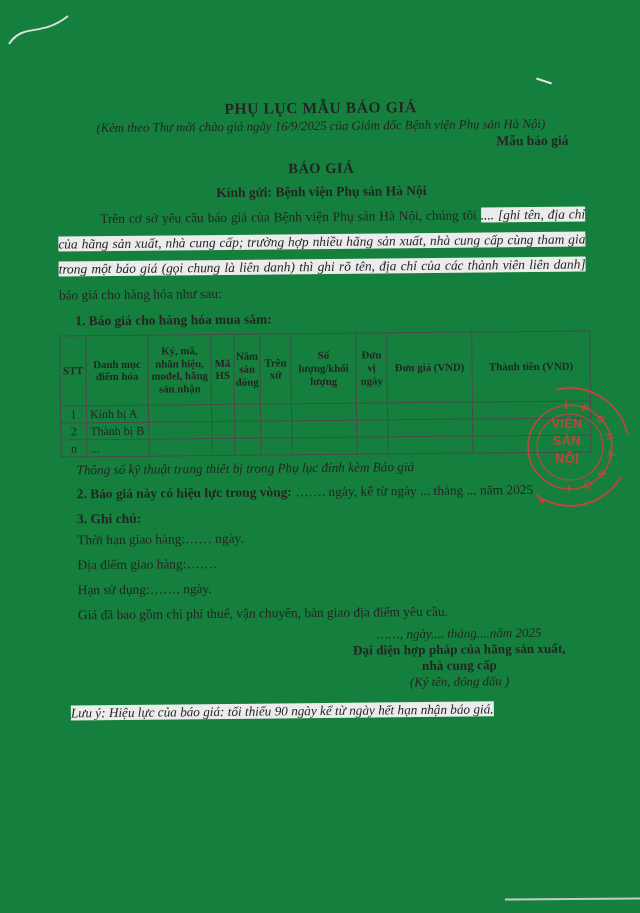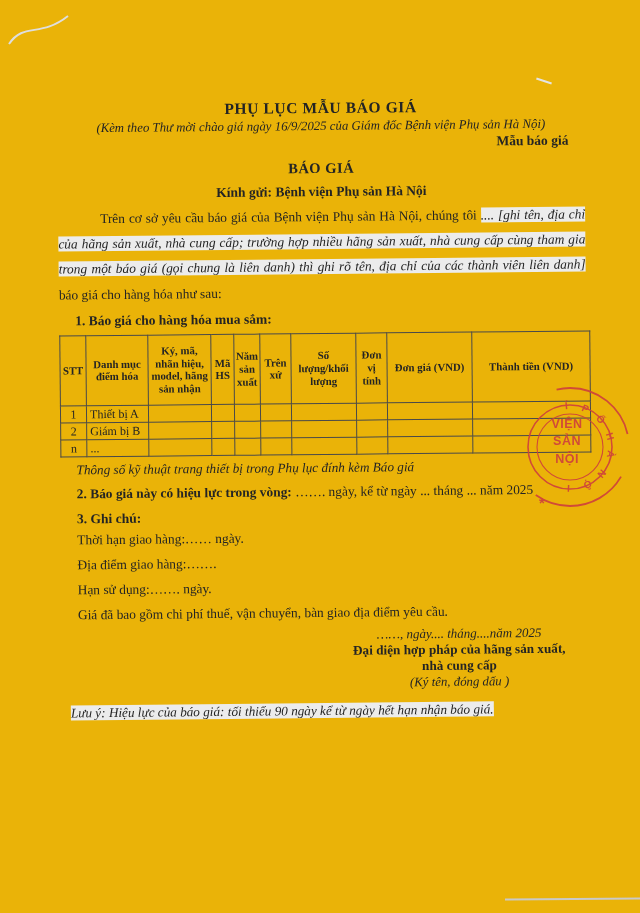--- a/index.html
+++ b/index.html
@@ -1,17 +1,17 @@
 <!DOCTYPE html>
 <html><head>
 <meta charset="utf-8">
 <style>
   html,body { margin:0; padding:0; }
   .page {
-    position:relative; width:640px; height:913px; background:#eab308;
+    position:relative; width:640px; height:913px; background:#15803d;
     overflow:hidden; font-family:"Liberation Serif","DejaVu Serif",serif;
     color:#242424;
   }
   .doc { position:absolute; left:57px; top:99px; width:527px;
          transform:rotate(-0.55deg); transform-origin:50% 0; }
   .title { text-align:center; font-weight:bold; font-size:15.5px; letter-spacing:.6px; }
   .subtitle { text-align:center; font-style:italic; font-size:12.8px; margin-top:2px; }
   .form-label { text-align:right; font-weight:bold; font-size:13.5px; padding-right:16px; margin-top:1px; }
   .doc-title { text-align:center; font-weight:bold; font-size:14.5px; margin-top:9px; letter-spacing:.5px; }
   .recipient { text-align:center; font-weight:bold; font-size:13.5px; margin-top:7px; }
@@ -84,44 +84,44 @@
           <col style="width:31px">
           <col style="width:85px">
         <col style="width:118px">
       </colgroup>
       <thead>
         <tr>
           <th>STT</th>
           <th>Danh mục điểm hóa</th>
           <th>Ký, mã, nhãn hiệu, model, hãng sản nhận</th>
           <th>Mã HS</th>
-          <th>Năm sản xuất</th>
+          <th>Năm sản đóng</th>
           <th>Trên xứ</th>
           <th>Số lượng/khối lượng</th>
-          <th>Đơn vị tính</th>
+          <th>Đơn vị ngày</th>
           <th>Đơn giá (VND)</th>
           <th>Thành tiền (VND)</th>
         </tr>
       </thead>
       <tbody>
         <tr>
           <td class="c">1</td>
-          <td>Thiết bị A</td>
+          <td>Kính bị A</td>
           <td></td>
             <td></td>
           <td></td>
             <td></td>
           <td></td>
             <td></td>
           <td></td>
             <td></td>
         </tr>
         <tr>
           <td class="c">2</td>
-          <td>Giám bị B</td>
+          <td>Thành bị B</td>
           <td></td>
             <td></td>
           <td></td>
             <td></td>
           <td></td>
             <td></td>
           <td></td>
             <td></td>
         </tr>
         <tr>

